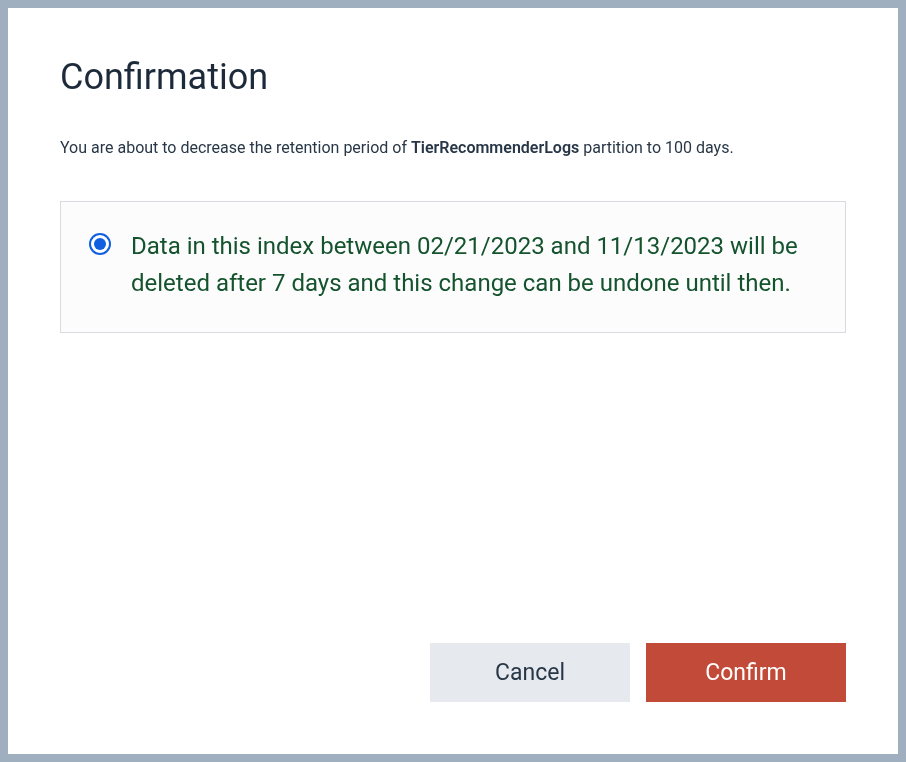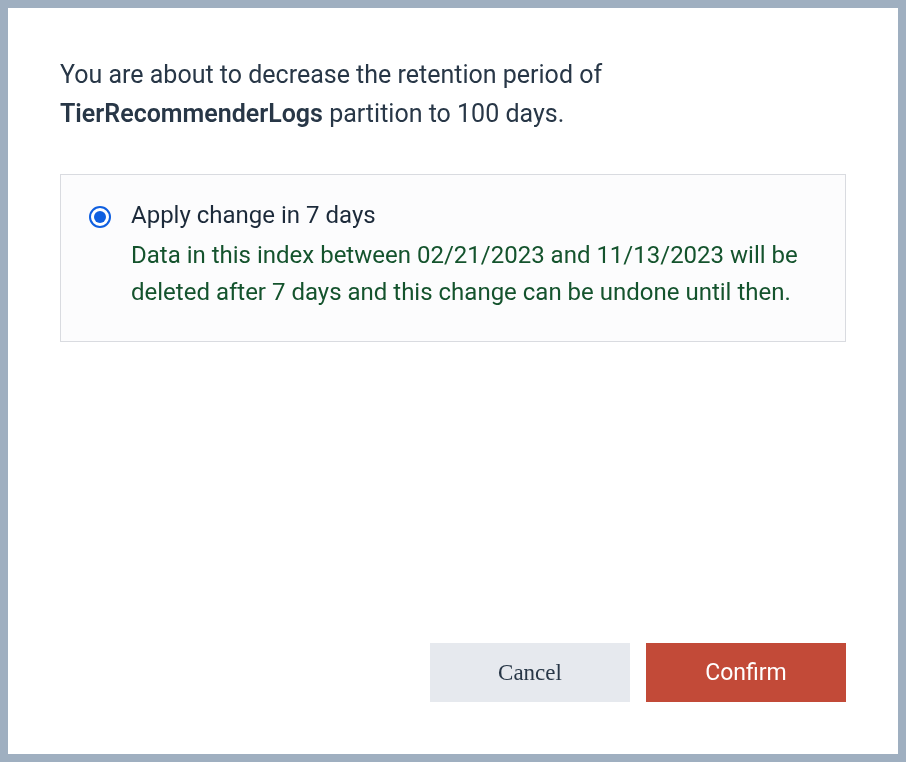--- a/index.html
+++ b/index.html
@@ -22,21 +22,21 @@
       display: flex;
       flex-direction: column;
     }
     .dialog-title {
       font-size: 36px;
       font-weight: 400;
       color: #1c2a3a;
       margin-bottom: 38px;
     }
     .dialog-body {
-      font-size: 25px;
+      font-size: 16px;
       color: #283747;
       line-height: 1.55;
       margin-bottom: 40px;
     }
     .dialog-body .emph {
       font-weight: 600;
     }
     .options {
       border: 1px solid #d9dbe0;
       background: #fcfcfd;
@@ -101,44 +101,43 @@
       padding: 16px 0;
       min-width: 200px;
       text-align: center;
       border: none;
       cursor: pointer;
       font-family: inherit;
     }
     .btn-secondary {
       background: #e6e9ee;
       color: #283747;
-      font-family: Liberation Serif, serif;
     }
     .btn-primary {
       background: #c24a38;
       color: #ffffff;
       text-align: center;
     }
   </style>
 </head>
 <body>
 
 <div class="dialog">
 
+  <h1 class="dialog-title">Confirmation</h1>
 
   <p class="dialog-body">
     <span>You are about to decrease the retention period of </span><span class="emph">TierRecommenderLogs</span><span> partition to 100 days.</span>
   </p>
 
   <div class="options">
 
     <label class="option">
       <span class="radio selected"></span>
       <span class="option-text">
-        <div class="option-title">Apply change in 7 days</div>
         <div class="option-desc">Data in this index between 02/21/2023 and 11/13/2023 will be deleted after 7 days and this change can be undone until then.</div>
       </span>
     </label>
 
 
   </div>
 
   <div class="actions">
     <button class="btn btn-secondary">Cancel</button>
     <button class="btn btn-primary">Confirm</button>

